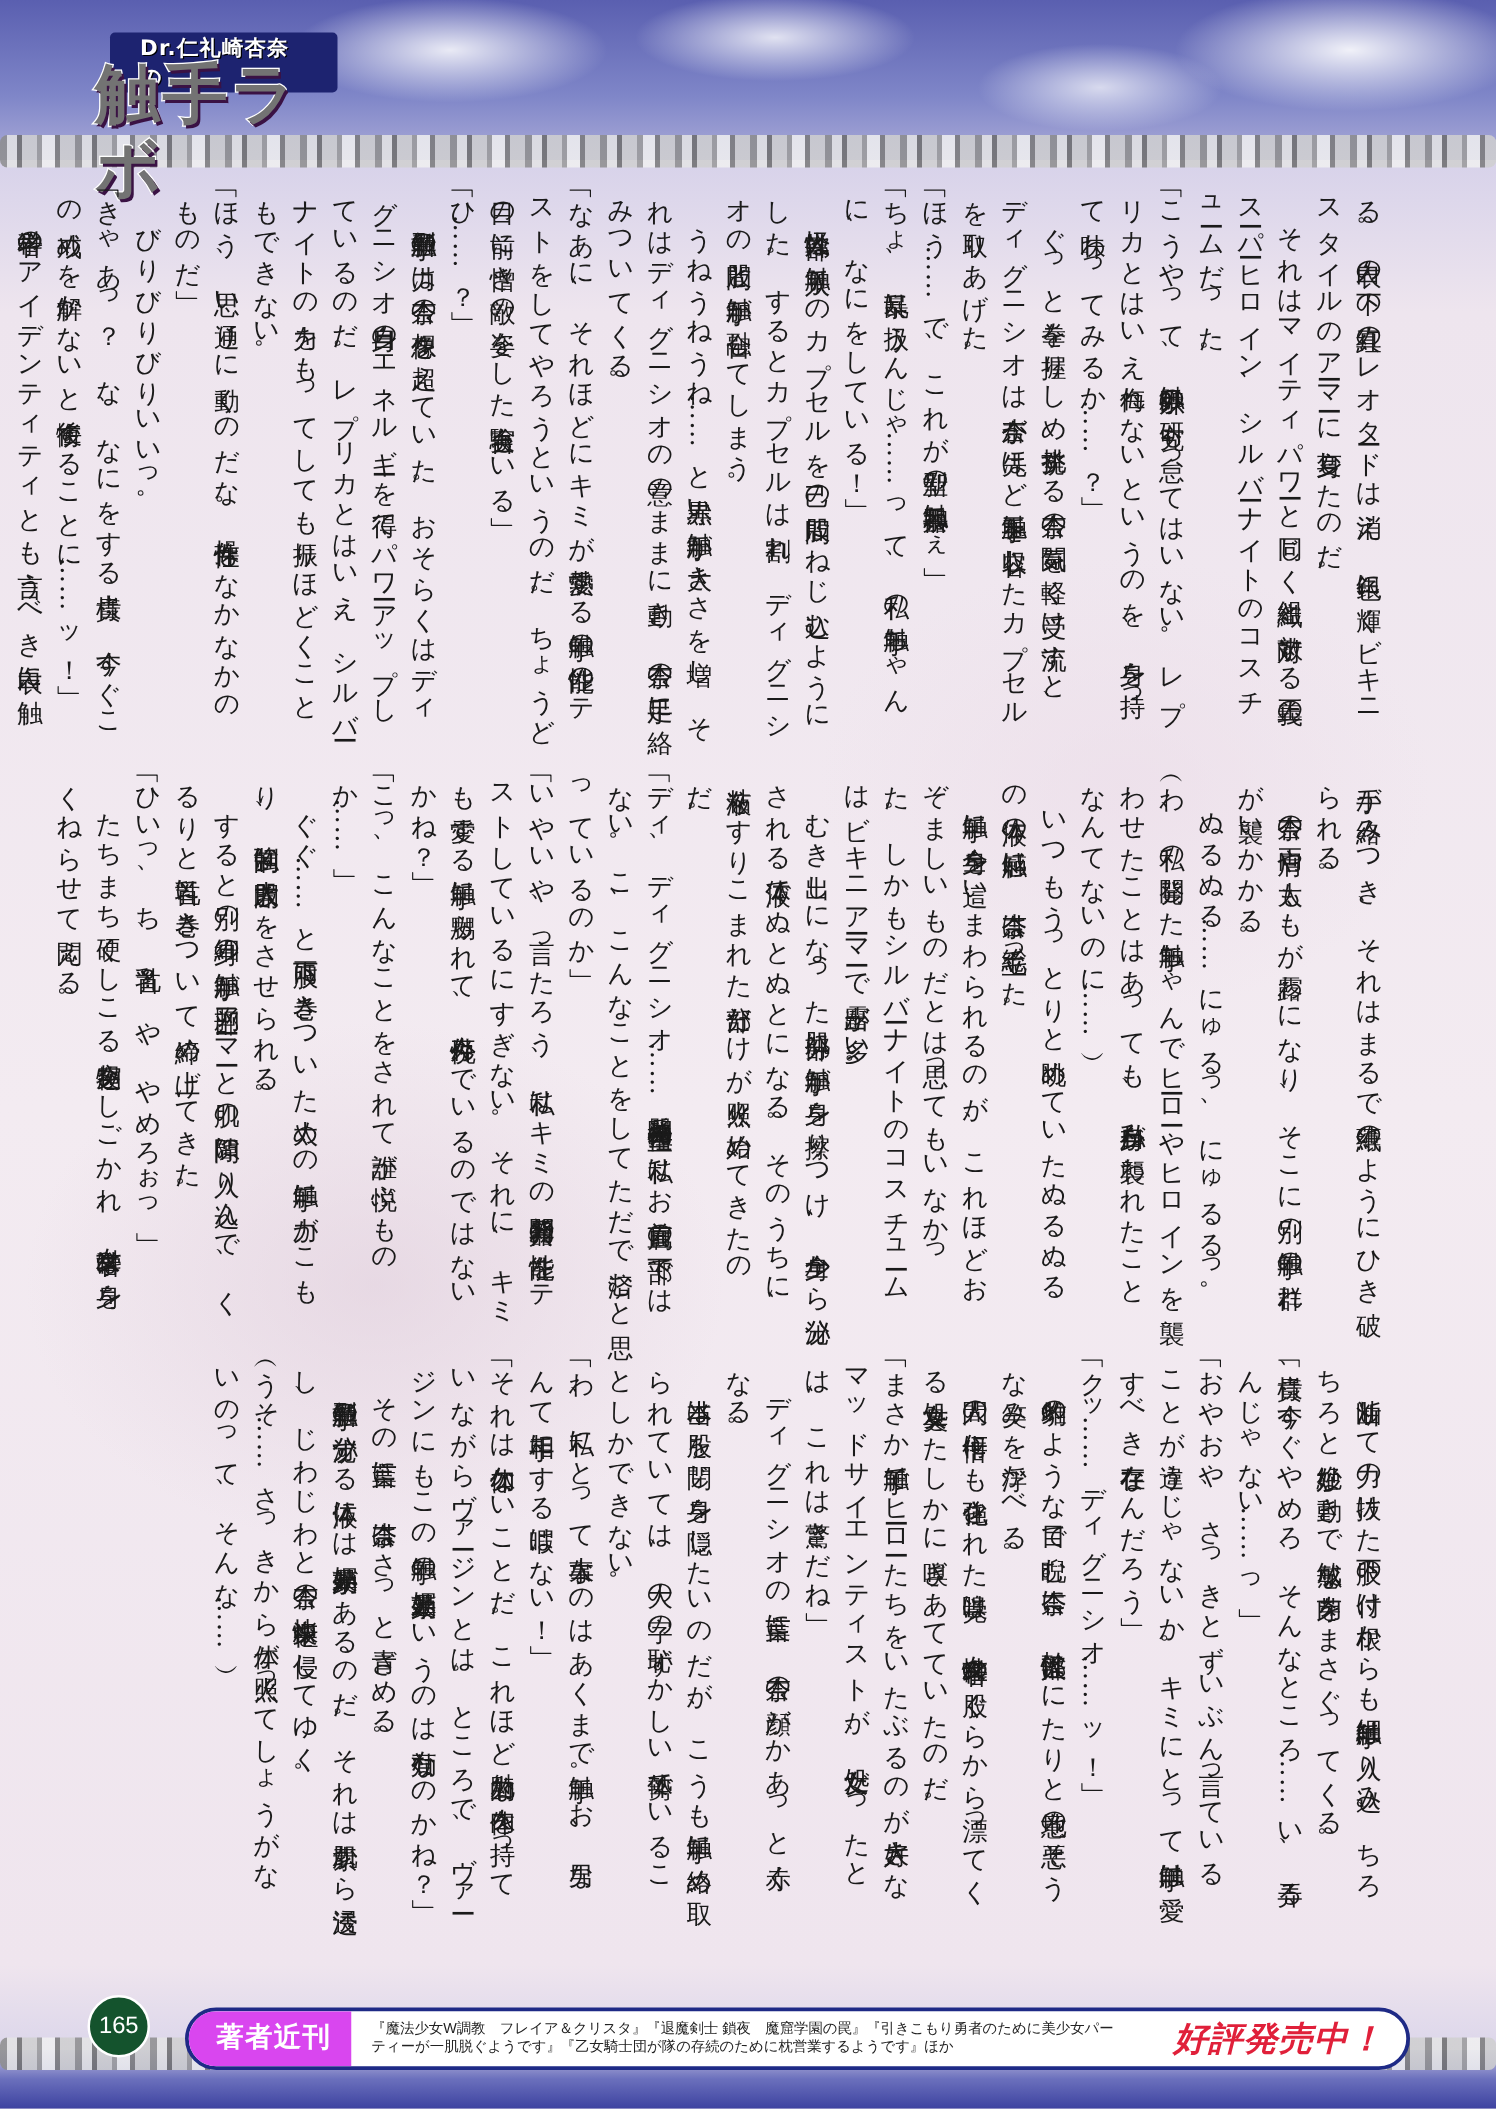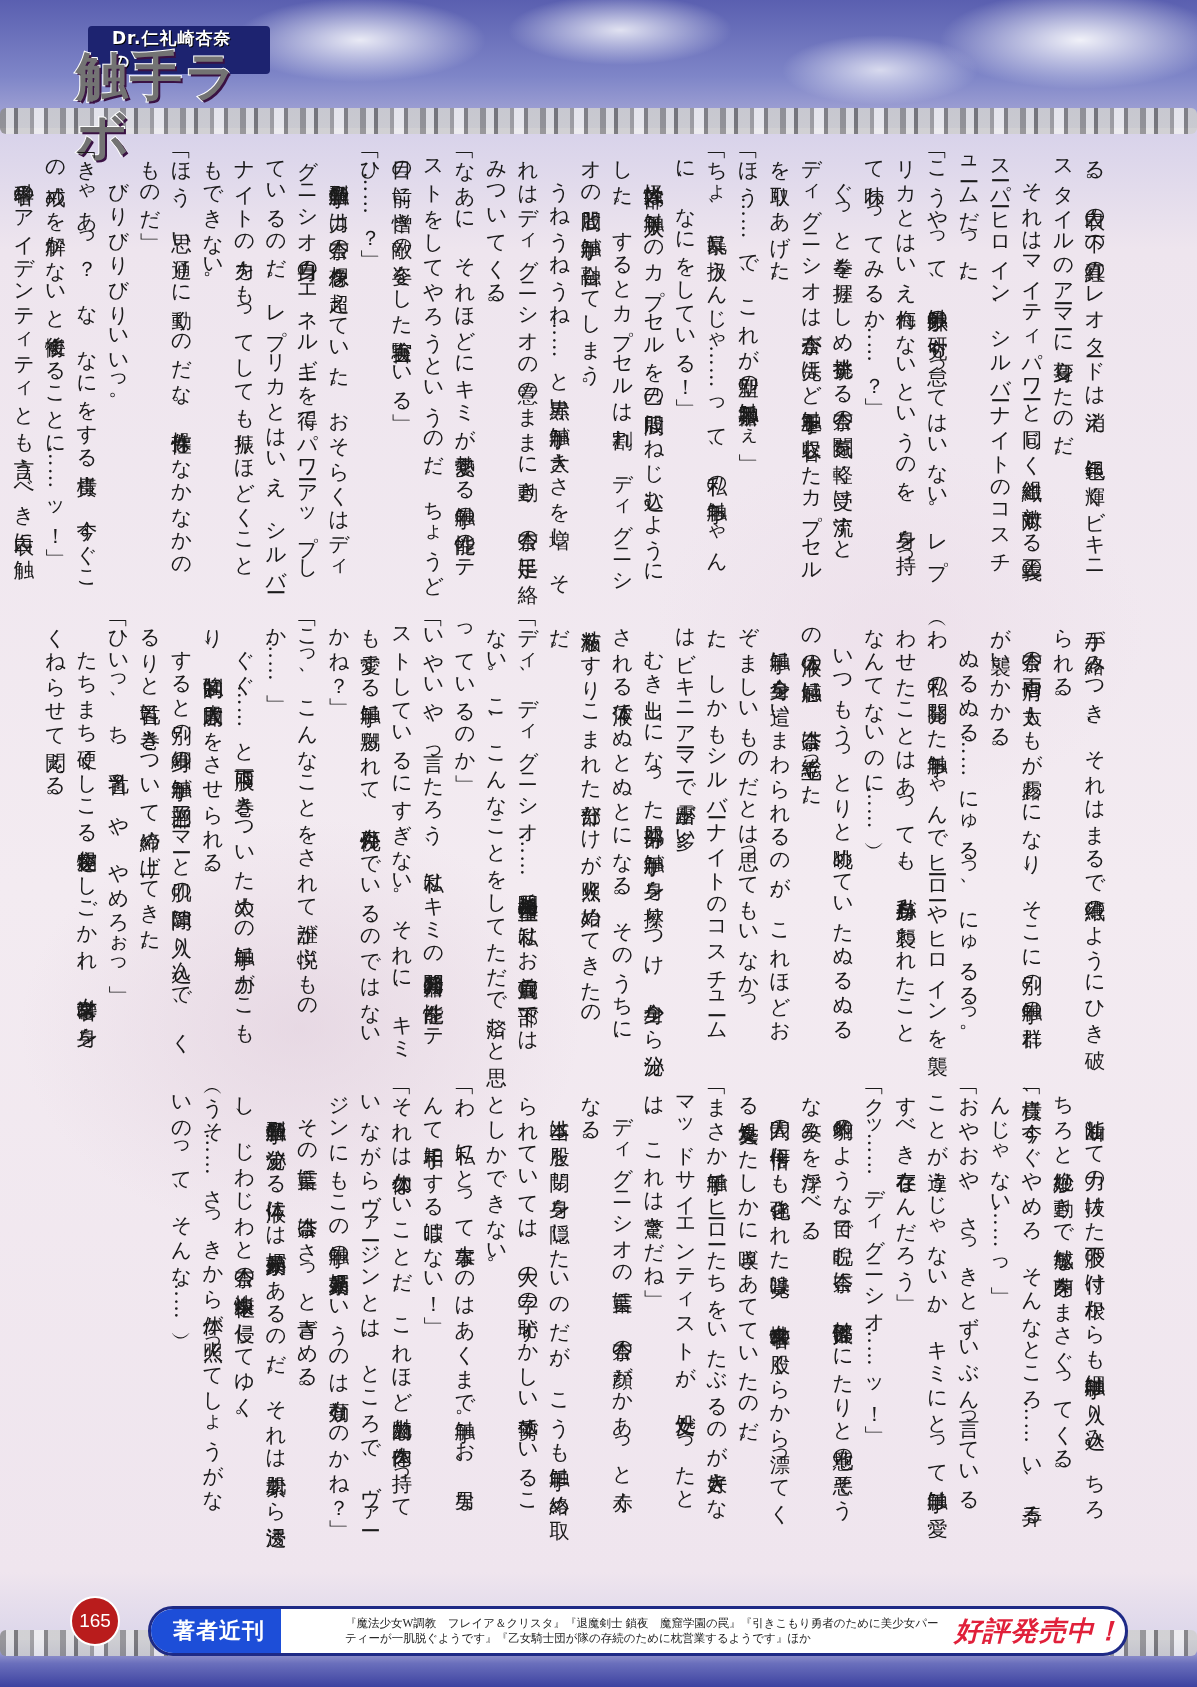--- a/index.html
+++ b/index.html
@@ -35,29 +35,29 @@
     text-shadow:2px 2px 0 #3a1244;}
   .vblock{position:absolute;writing-mode:vertical-rl;-webkit-writing-mode:vertical-rl;
     font-size:20.5px;line-height:31.5px;color:#1a1a1a;letter-spacing:1.2px;
     font-family:"DejaVu Serif","Liberation Serif",serif;}
   .vblock p{margin:0;padding:0;}
   .block-1{left:70px;top:146px;width:1040px;height:440px;}
   .block-2{left:70px;top:614px;width:1040px;height:440px;}
   .block-3{left:70px;top:1082px;width:1040px;height:440px;}
   .footer{position:absolute;left:70px;top:1596px;width:1060px;height:56px;}
   .page-num{position:absolute;left:0;top:0;width:46px;height:46px;border-radius:50%;
-    background:#b91c1c;color:#fff;font-family:"Liberation Sans","DejaVu Sans",sans-serif;
+    background:#14532d;color:#fff;font-family:"Liberation Sans","DejaVu Sans",sans-serif;
     font-size:19px;line-height:46px;text-align:center;border:2px solid #fff;}
   .promo{position:absolute;left:78px;top:10px;width:974px;height:44px;
     background:#ffffff;border:3px solid #1e2a86;border-radius:26px 26px 26px 26px;overflow:hidden;
     display:flex;align-items:center;}
-  .promo-label{flex:0 0 auto;background:#1d4ed8;color:#fff;font-family:"DejaVu Sans","Liberation Sans",sans-serif;
+  .promo-label{flex:0 0 auto;background:#d946ef;color:#fff;font-family:"DejaVu Sans","Liberation Sans",sans-serif;
     font-weight:bold;font-size:22px;height:44px;line-height:44px;padding:0 16px 0 22px;letter-spacing:1px;}
-  .promo-text{flex:1 1 auto;font-family:Liberation Serif, serif;font-size:11.5px;line-height:15px;
-    color:#222;padding:0 16px;margin-left:48px;}
+  .promo-text{flex:1 1 auto;font-family:Liberation Sans, sans-serif;font-size:11.5px;line-height:15px;
+    color:#222;padding:0 16px;}
   .promo-text div{white-space:nowrap;}
   .promo-cta{flex:0 0 auto;font-family:"DejaVu Sans","Liberation Sans",sans-serif;font-weight:bold;font-style:italic;
     font-size:27px;color:#e0203a;padding-right:18px;letter-spacing:1px;}
 </style>
 </head>
 <body>
 
 <div class="sky-top"></div>
 <div class="paper"></div>
 <div class="border-band border-top"></div>

